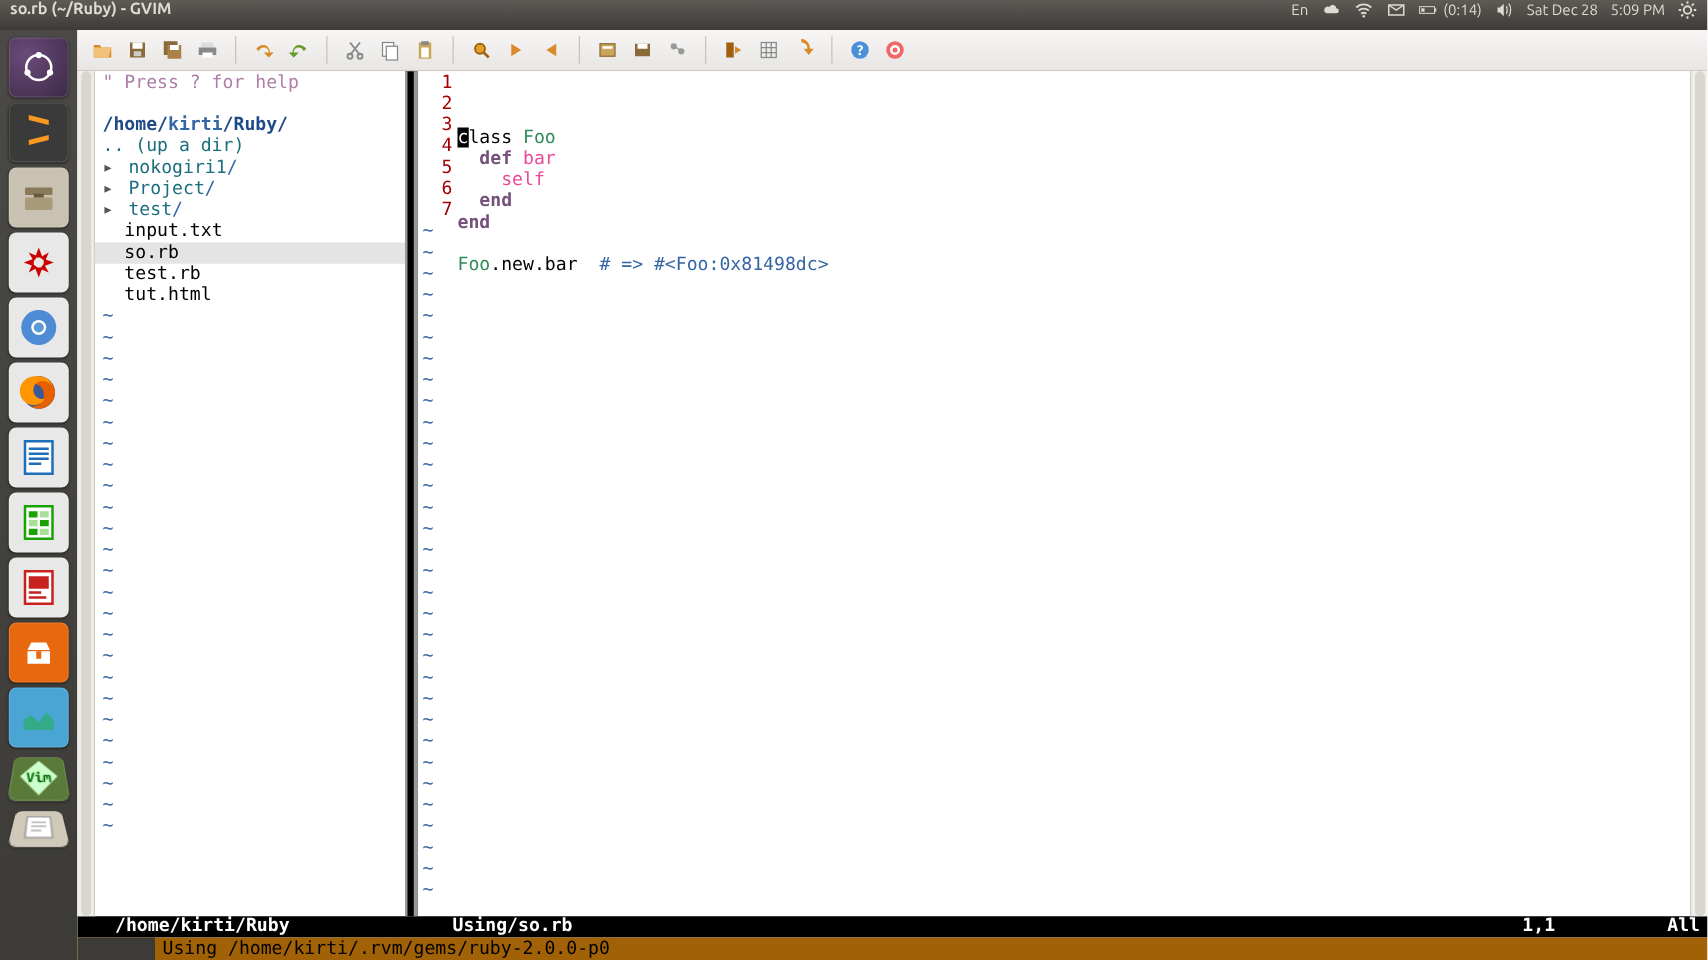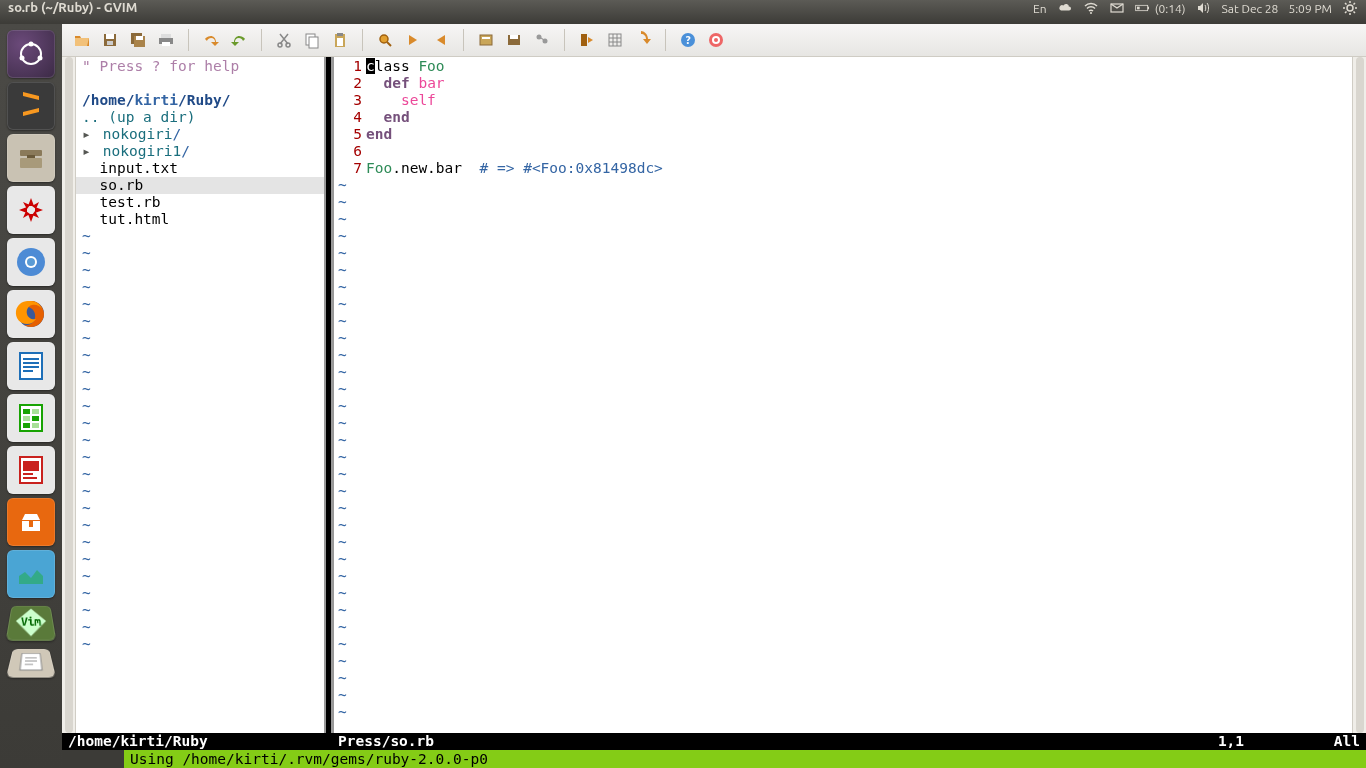--- a/index.html
+++ b/index.html
@@ -118,46 +118,47 @@
 }
 .gutter .tilde { color: #3465a4; text-align: left; padding-left: 4px; }
 .code {
   flex: 1;
   font-family: "DejaVu Sans Mono", monospace;
   font-size: 14.5px;
   line-height: 17px;
   padding-top: 1px;
   white-space: pre;
   color: #000;
+  margin-top: 44px;
 }
 .scroll-right { width: 14px; background: #f0eee9; border-left: 1px solid #d0cdc5; position: relative; }
 .scroll-right::before { content: ""; position: absolute; top: 0; bottom: 0; left: 3px; width: 8px; background: #d9d6cf; border-radius: 4px; }
 .kw-magenta { color: #75507b; font-weight: bold; }
 .kw-const { color: #2e8b57; }
 .kw-cyan { color: #ec4899; }
 .kw-comment { color: #3465a4; }
 .cursor-block { background: #000; color: #fff; }
 .status-row {
   height: 17px;
   background: #000;
   color: #fff;
   font-family: "DejaVu Sans Mono", monospace;
   font-size: 14.5px;
   line-height: 17px;
   display: flex;
 }
-.status-netrw { width: 262px; padding-left: 6px; font-weight: bold; }
+.status-netrw { width: 262px; padding-left: 6px; font-weight: bold; margin-left: 24px; }
 .status-gap { width: 10px; }
 .status-code { flex: 1; display: flex; font-weight: bold; }
 .status-code .fname { flex: 1; padding-left: 4px; }
 .status-code .pos { width: 190px; text-align: center; }
 .status-code .pct { width: 40px; text-align: right; padding-right: 6px; }
 .cmdline {
   height: 18px;
-  background: #84cc16;
+  background: #a16207;
   color: #000;
   font-family: "DejaVu Sans Mono", monospace;
   font-size: 14.5px;
   line-height: 18px;
   padding-left: 6px;
   border-left: 62px solid #3c3b37;
 }
 </style>
 </head>
 <body>
@@ -436,22 +437,23 @@
         </div>
     </div>
 
     <div class="editor-row">
       <div class="scroll-left"></div>
       <div class="netrw" id="netrw-pane">
           <div class="row"><span class="help">" Press ? for help</span></div>
           <div class="row">&nbsp;</div>
           <div class="row"><span class="dblue bold">/home/</span><span class="blue bold">kirti</span><span class="dblue bold">/Ruby/</span></div>
           <div class="row"><span class="cyan">.. (up a dir)</span></div>
-          <div class="row"><span class="tri">▸</span> <span class="cyan">nokogiri</span><span class="blue">/</span></div>
           <div class="row"><span class="tri">▸</span> <span class="cyan">nokogiri1</span><span class="blue">/</span></div>
+          <div class="row"><span class="tri">▸</span> <span class="cyan">Project</span><span class="blue">/</span></div>
+          <div class="row"><span class="tri">▸</span> <span class="cyan">test</span><span class="blue">/</span></div>
           <div class="row">  <span class="plain">input.txt</span></div>
           <div class="row selected">  <span class="plain">so.rb</span></div>
           <div class="row">  <span class="plain">test.rb</span></div>
           <div class="row">  <span class="plain">tut.html</span></div>
           <div class="tilde">~</div>
           <div class="tilde">~</div>
           <div class="tilde">~</div>
           <div class="tilde">~</div>
           <div class="tilde">~</div>
           <div class="tilde">~</div>
@@ -522,20 +524,20 @@
           </div>
         <div class="code" id="code-body"><div><span class="cursor-block">c</span>lass <span class="kw-const">Foo</span></div><div>  <span class="kw-magenta">def</span> <span class="kw-cyan">bar</span></div><div>    <span class="kw-cyan">self</span></div><div>  <span class="kw-magenta">end</span></div><div><span class="kw-magenta">end</span></div><div>&nbsp;</div><div><span class="kw-const">Foo</span>.new.bar  <span class="kw-comment"># =&gt; #&lt;Foo:0x81498dc&gt;</span></div><div>&nbsp;</div><div>&nbsp;</div><div>&nbsp;</div><div>&nbsp;</div><div>&nbsp;</div><div>&nbsp;</div><div>&nbsp;</div><div>&nbsp;</div><div>&nbsp;</div><div>&nbsp;</div><div>&nbsp;</div><div>&nbsp;</div><div>&nbsp;</div><div>&nbsp;</div><div>&nbsp;</div><div>&nbsp;</div><div>&nbsp;</div><div>&nbsp;</div><div>&nbsp;</div><div>&nbsp;</div><div>&nbsp;</div><div>&nbsp;</div><div>&nbsp;</div><div>&nbsp;</div><div>&nbsp;</div><div>&nbsp;</div><div>&nbsp;</div><div>&nbsp;</div><div>&nbsp;</div><div>&nbsp;</div><div>&nbsp;</div><div>&nbsp;</div></div>
       </div>
       <div class="scroll-right"></div>
     </div>
 
     <div class="status-row">
       <div class="status-netrw">/home/kirti/Ruby</div>
       <div class="status-gap"></div>
       <div class="status-code">
-        <span class="fname">Press/so.rb</span>
+        <span class="fname">Using/so.rb</span>
         <span class="pos">1,1</span>
         <span class="pct">All</span>
       </div>
     </div>
     <div class="cmdline">Using /home/kirti/.rvm/gems/ruby-2.0.0-p0</div>
   </div>
 </div>
 
 </body></html>

